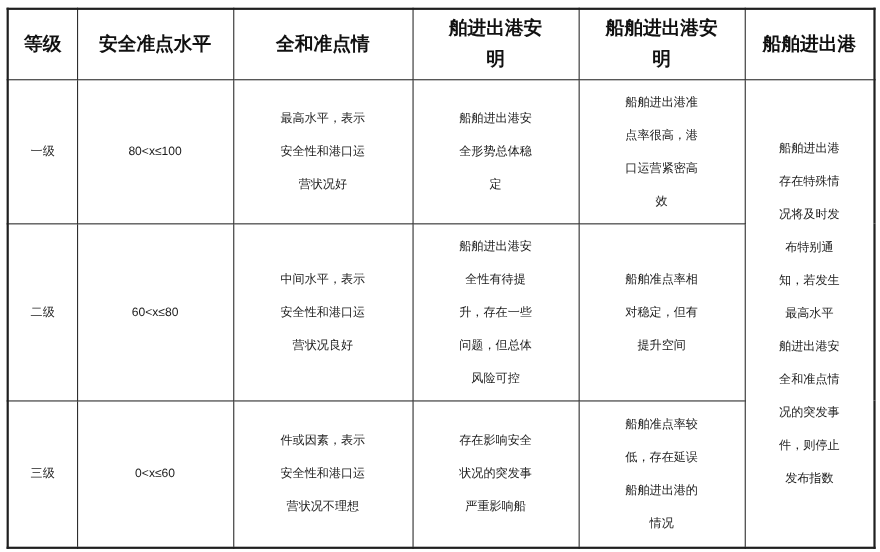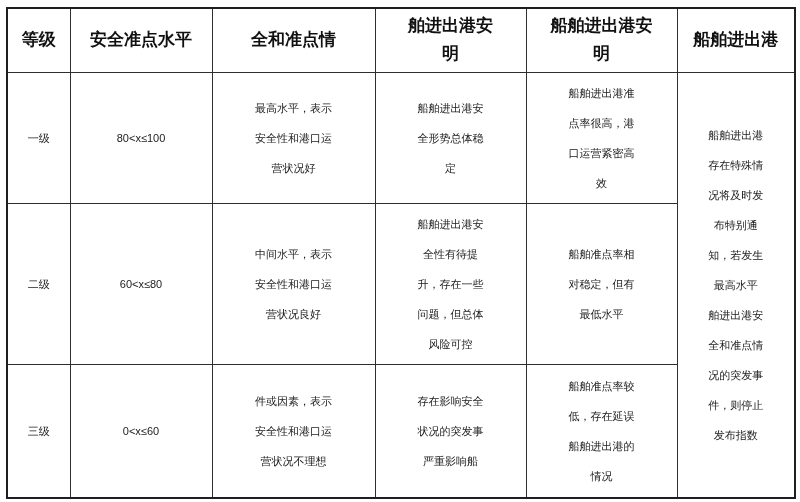--- a/index.html
+++ b/index.html
@@ -120,21 +120,21 @@
         <td>中间水平，表示
 安全性和港口运
 营状况良好</td>
         <td>船舶进出港安
 全性有待提
 升，存在一些
 问题，但总体
 风险可控</td>
         <td>船舶准点率相
 对稳定，但有
-最低水平</td>
+提升空间</td>
       </tr>
       <tr class="row-3">
         <td class="level-cell">三级</td>
         <td class="range-cell">0&lt;x≤60</td>
         <td>件或因素，表示
 安全性和港口运
 营状况不理想</td>
         <td>存在影响安全
 状况的突发事
 严重影响船</td>

